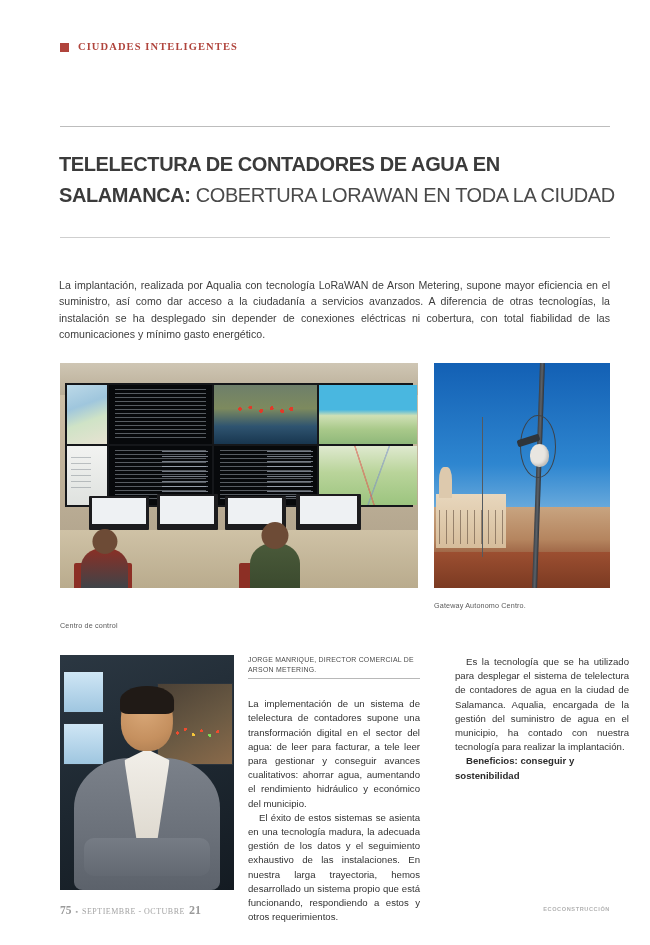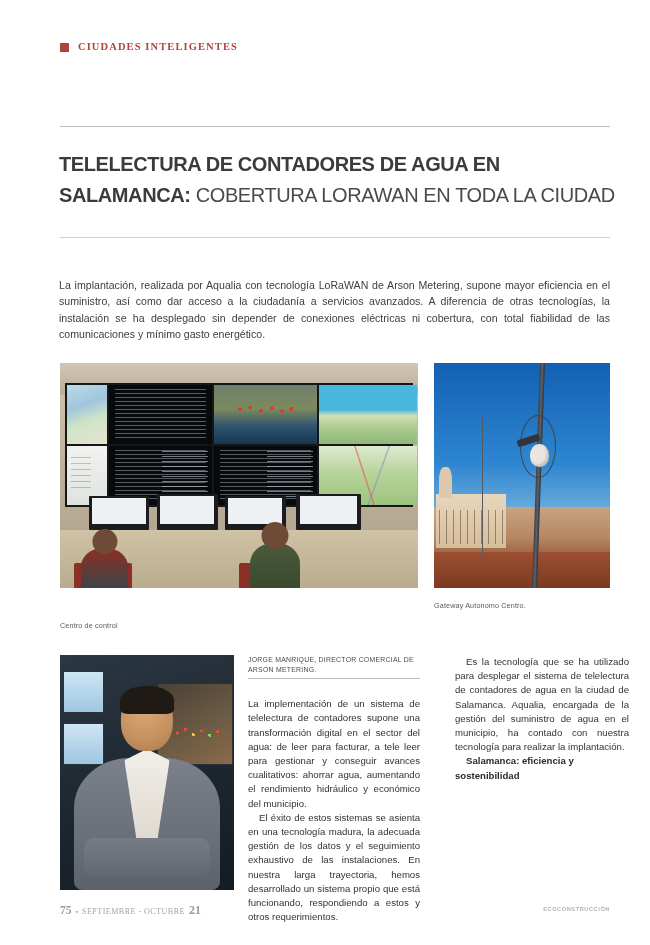--- a/index.html
+++ b/index.html
@@ -478,21 +478,21 @@
 
   <div class="col col-mid">
     <div class="attrib">JORGE MANRIQUE, DIRECTOR COMERCIAL DE ARSON METERING.</div>
     <div class="attrib-rule"></div>
     <p class="noindent">La implementación de un sistema de telelectura de contadores supone una transformación digital en el sector del agua: de leer para facturar, a tele leer para gestionar y conseguir avances cualitativos: ahorrar agua, aumentando el rendimiento hidráulico y económico del municipio.</p>
     <p>El éxito de estos sistemas se asienta en una tecnología madura, la adecuada gestión de los datos y el seguimiento exhaustivo de las instalaciones. En nuestra larga trayectoria, hemos desarrollado un sistema propio que está funcionando, respondiendo a estos y otros requerimientos.</p>
   </div>
 
   <div class="col col-right">
     <p>Es la tecnología que se ha utilizado para desplegar el sistema de telelectura de contadores de agua en la ciudad de Salamanca. Aqualia, encargada de la gestión del suministro de agua en el municipio, ha contado con nuestra tecnología para realizar la implantación.</p>
-    <p class="subhead">Salamanca: eficiencia y sostenibilidad</p>
+    <p class="subhead">Beneficios: conseguir y sostenibilidad</p>
   </div>
 
   <div class="footer-left">
     <span class="folio">75</span>
     <span class="folio-dot">▪</span>
     <span class="folio-date">SEPTIEMBRE - OCTUBRE</span>
     <span class="folio-year">21</span>
   </div>
   <div class="footer-right">ECOCONSTRUCCIÓN</div>
 

